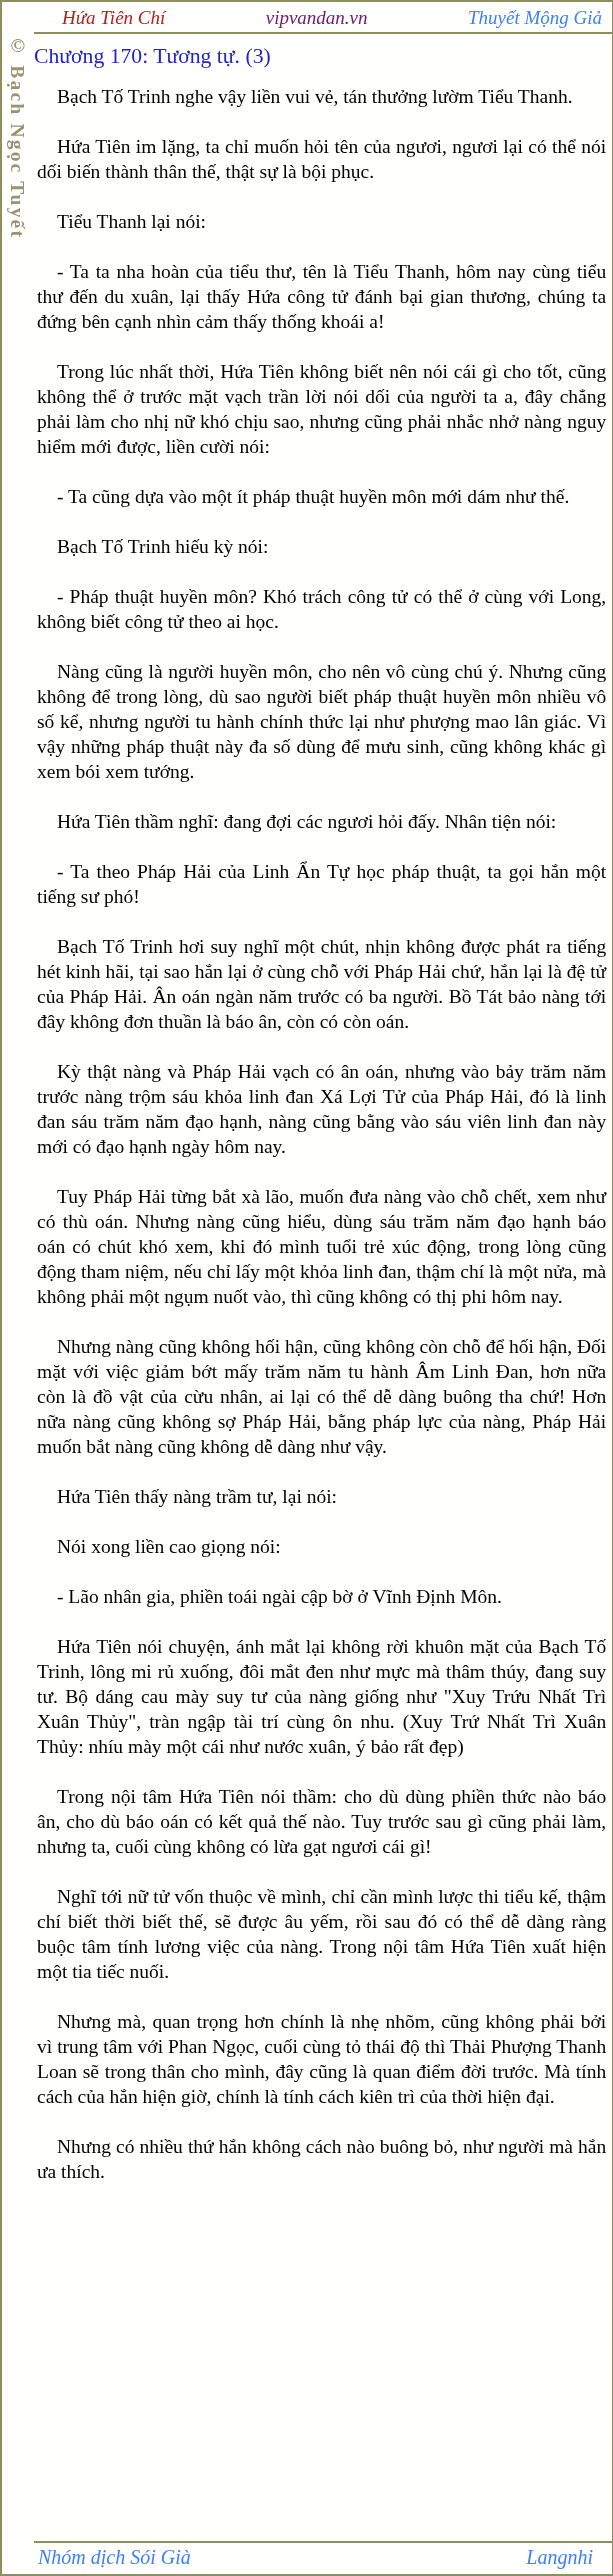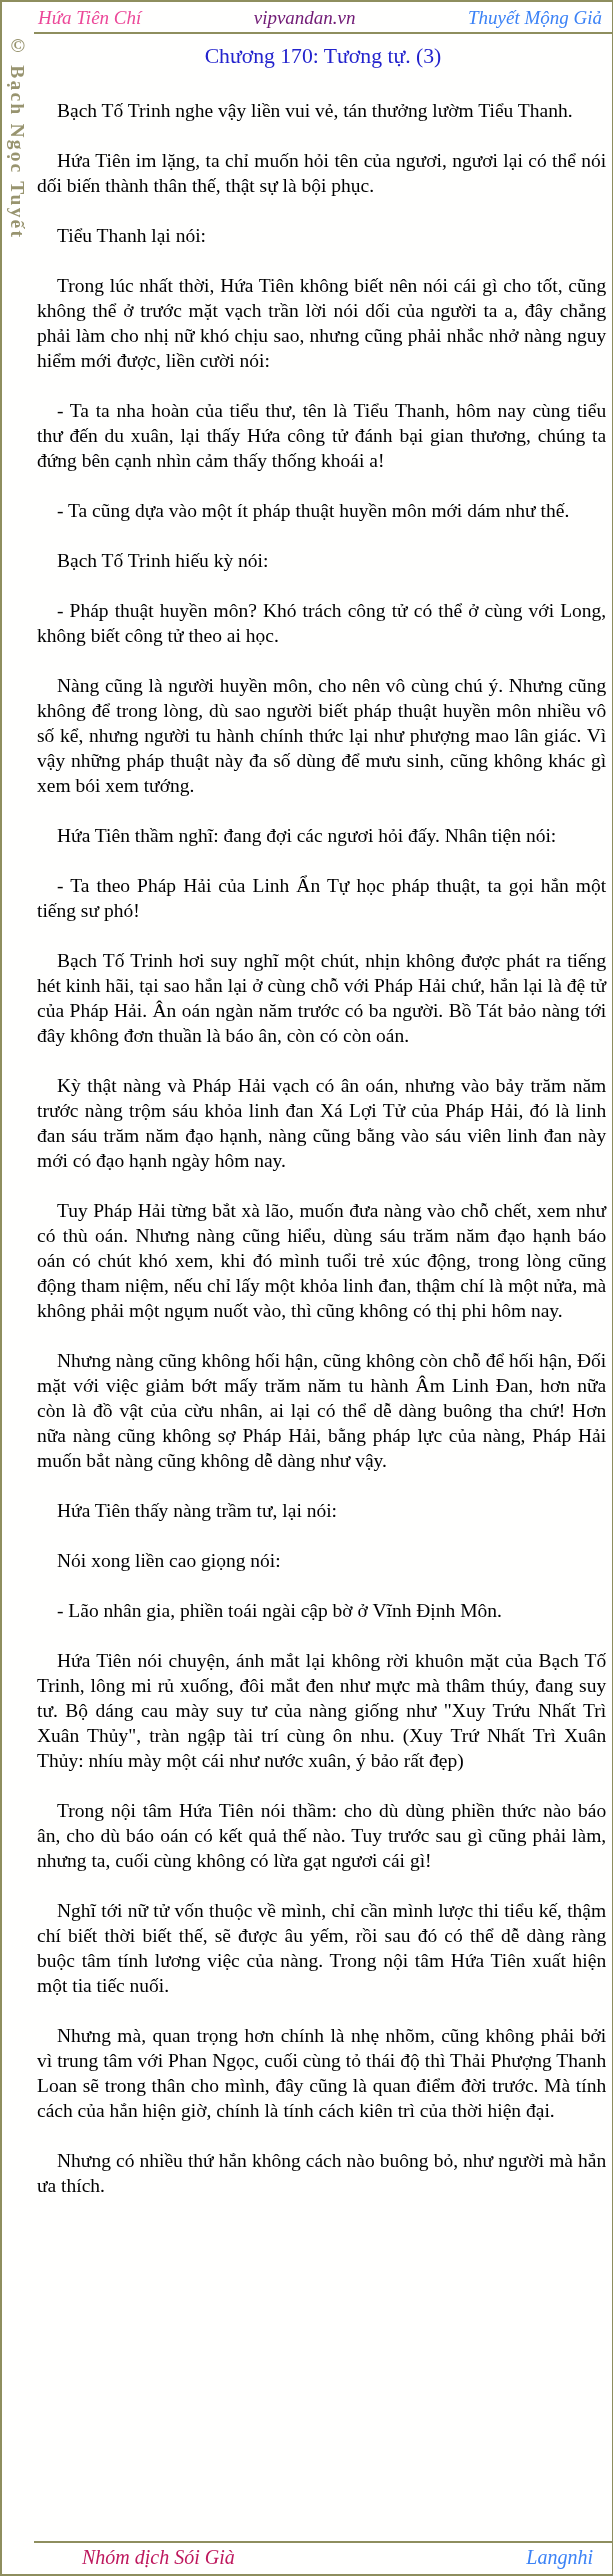--- a/index.html
+++ b/index.html
@@ -16,32 +16,32 @@
   .page-header {
     display: flex;
     justify-content: space-between;
     align-items: baseline;
     padding: 5px 10px 0 36px;
     font-style: italic;
     font-size: 19px;
     line-height: 21.7px;
     white-space: nowrap;
   }
-  .novel-title  { color: #ec4899; }
+  .novel-title  { color: #b91c1c; margin-left: 24px; }
   .site-name    { color: #701a75; }
   .author-name  { color: #3b82f6; }
   .header-rule {
     border: 0;
     border-top: 2.2px solid #8e8e5e;
     margin: 3.6px 0 0 32px;
     height: 0;
   }
   .chapter-title {
     color: #2323cd;
-    text-align: center;
+    text-align: left;
     font-size: 21.7px;
     font-weight: normal;
     margin: 8.7px 0 0 32px;
     line-height: 26px;
   }
   .copyright-watermark {
     position: absolute;
     top: 33px;
     left: 4.3px;
     writing-mode: vertical-rl;
@@ -56,21 +56,21 @@
     padding: 0 5.8px 0 35px;
     font-size: 19.5px;
     line-height: 25px;
     text-align: justify;
     color: #000000;
   }
   .chapter-body p {
     margin: 25px 0 0 0;
     text-indent: 20px;
   }
-  .chapter-body p:first-child { margin-top: 29px; }
+  .chapter-body p:first-child { margin-top: 15px; }
   .page-footer {
     position: absolute;
     left: 0; right: 0; bottom: 3.6px;
     background: #fffffe;
   }
   .footer-rule {
     border: 0;
     border-top: 2.2px solid #8e8e5e;
     margin: 0 0 0 32px;
     height: 0;
@@ -78,21 +78,21 @@
   .footer-row {
     display: flex;
     justify-content: space-between;
     align-items: baseline;
     font-style: italic;
     font-size: 20px;
     line-height: 24.5px;
     padding: 1.4px 19px 1.4px 36px;
     white-space: nowrap;
   }
-  .translator-group { color: #be185d; margin-left: 44px; }
+  .translator-group { color: #3b82f6; }
   .translator-name  { color: #3b82f6; }
 </style>
 </head>
 <body>
 
 <div class="page">
 
   <div class="page-header">
     <span class="novel-title">Hứa Tiên Chí</span>
     <span class="site-name">vipvandan.vn</span>
@@ -102,22 +102,22 @@
   <div class="header-rule"></div>
 
   <h1 class="chapter-title">Chương 170: Tương tự. (3)</h1>
 
   <div class="copyright-watermark">© Bạch Ngọc Tuyết</div>
 
   <div class="chapter-body">
     <p>Bạch Tố Trinh nghe vậy liền vui vẻ, tán thưởng lườm Tiểu Thanh.</p>
     <p>Hứa Tiên im lặng, ta chỉ muốn hỏi tên của ngươi, ngươi lại có thể nói dối biến thành thân thế, thật sự là bội phục.</p>
     <p>Tiểu Thanh lại nói:</p>
+    <p>- Ta ta nha hoàn của tiểu thư, tên là Tiểu Thanh, hôm nay cùng tiểu thư đến du xuân, lại thấy Hứa công tử đánh bại gian thương, chúng ta đứng bên cạnh nhìn cảm thấy thống khoái a!</p>
     <p>Trong lúc nhất thời, Hứa Tiên không biết nên nói cái gì cho tốt, cũng không thể ở trước mặt vạch trần lời nói dối của người ta a, đây chẳng phải làm cho nhị nữ khó chịu sao, nhưng cũng phải nhắc nhở nàng nguy hiểm mới được, liền cười nói:</p>
-    <p>- Ta ta nha hoàn của tiểu thư, tên là Tiểu Thanh, hôm nay cùng tiểu thư đến du xuân, lại thấy Hứa công tử đánh bại gian thương, chúng ta đứng bên cạnh nhìn cảm thấy thống khoái a!</p>
     <p>- Ta cũng dựa vào một ít pháp thuật huyền môn mới dám như thế.</p>
     <p>Bạch Tố Trinh hiếu kỳ nói:</p>
     <p>- Pháp thuật huyền môn? Khó trách công tử có thể ở cùng với Long, không biết công tử theo ai học.</p>
     <p>Nàng cũng là người huyền môn, cho nên vô cùng chú ý. Nhưng cũng không để trong lòng, dù sao người biết pháp thuật huyền môn nhiều vô số kể, nhưng người tu hành chính thức lại như phượng mao lân giác. Vì vậy những pháp thuật này đa số dùng để mưu sinh, cũng không khác gì xem bói xem tướng.</p>
     <p>Hứa Tiên thầm nghĩ: đang đợi các ngươi hỏi đấy. Nhân tiện nói:</p>
     <p>- Ta theo Pháp Hải của Linh Ẩn Tự học pháp thuật, ta gọi hắn một tiếng sư phó!</p>
     <p>Bạch Tố Trinh hơi suy nghĩ một chút, nhịn không được phát ra tiếng hét kinh hãi, tại sao hắn lại ở cùng chỗ với Pháp Hải chứ, hắn lại là đệ tử của Pháp Hải. Ân oán ngàn năm trước có ba người. Bồ Tát bảo nàng tới đây không đơn thuần là báo ân, còn có còn oán.</p>
     <p>Kỳ thật nàng và Pháp Hải vạch có ân oán, nhưng vào bảy trăm năm trước nàng trộm sáu khỏa linh đan Xá Lợi Tử của Pháp Hải, đó là linh đan sáu trăm năm đạo hạnh, nàng cũng bằng vào sáu viên linh đan này mới có đạo hạnh ngày hôm nay.</p>
     <p>Tuy Pháp Hải từng bắt xà lão, muốn đưa nàng vào chỗ chết, xem như có thù oán. Nhưng nàng cũng hiểu, dùng sáu trăm năm đạo hạnh báo oán có chút khó xem, khi đó mình tuổi trẻ xúc động, trong lòng cũng động tham niệm, nếu chỉ lấy một khỏa linh đan, thậm chí là một nửa, mà không phải một ngụm nuốt vào, thì cũng không có thị phi hôm nay.</p>
     <p>Nhưng nàng cũng không hối hận, cũng không còn chỗ để hối hận, Đối mặt với việc giảm bớt mấy trăm năm tu hành Âm Linh Đan, hơn nữa còn là đồ vật của cừu nhân, ai lại có thể dễ dàng buông tha chứ! Hơn nữa nàng cũng không sợ Pháp Hải, bằng pháp lực của nàng, Pháp Hải muốn bắt nàng cũng không dễ dàng như vậy.</p>

